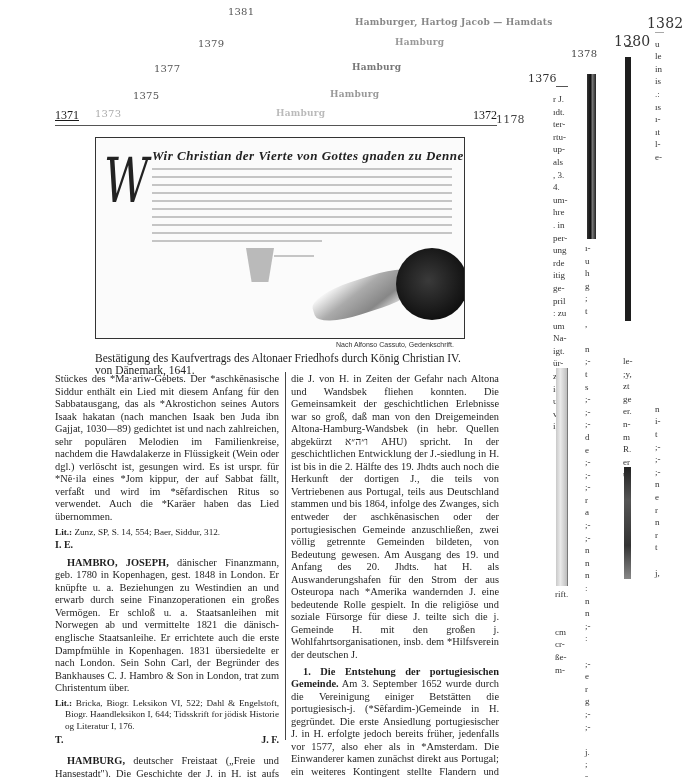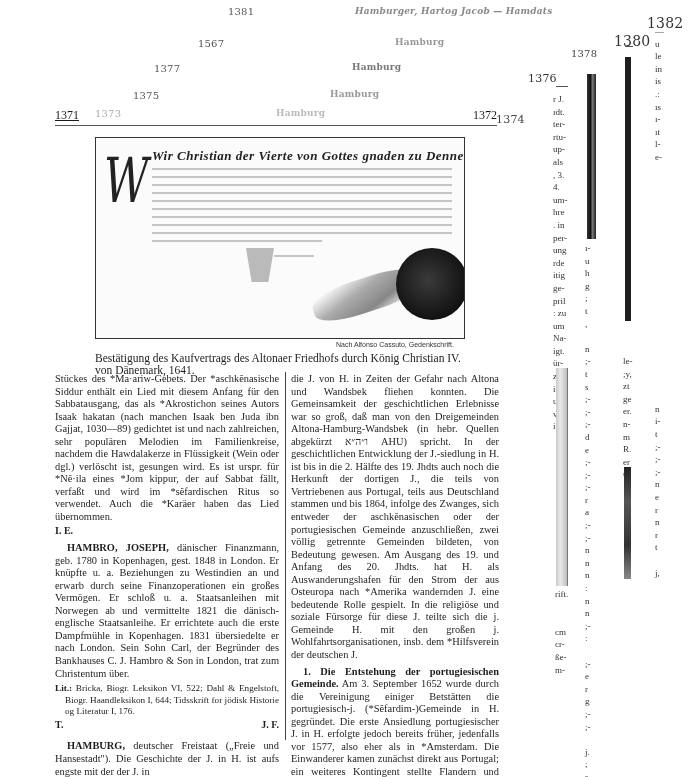--- a/index.html
+++ b/index.html
@@ -33,30 +33,30 @@
   .col .sig { display:flex; justify-content:space-between; font-weight:bold; font-size:10px; margin:1px 0 5px 0; }
   .col .sig.right-only { justify-content:flex-start; }
   .col .entry { text-indent:12px; }
   .col b { font-weight:bold; }
   .col .space { height:4px; }
 </style>
 </head>
 <body>
 
 <div class="ghost num" style="left:228px;top:6px;">1381</div>
-<div class="ghost" style="left:355px;top:6px;color:#888;font-style:italic;">Hamburger, Hartog Jacob — Hamdats</div>
-<div class="ghost num" style="left:198px;top:38px;">1567</div>
+<div class="ghost" style="left:355px;top:17px;color:#888;">Hamburger, Hartog Jacob — Hamdats</div>
+<div class="ghost num" style="left:198px;top:38px;">1379</div>
 <div class="ghost" style="left:395px;top:37px;color:#999;">Hamburg</div>
 <div class="ghost num" style="left:154px;top:63px;">1377</div>
 <div class="ghost" style="left:352px;top:62px;">Hamburg</div>
 <div class="ghost num" style="left:133px;top:90px;">1375</div>
 <div class="ghost" style="left:330px;top:89px;color:#999;">Hamburg</div>
 <div class="ghost num" style="left:95px;top:108px;opacity:.5;">1373</div>
 <div class="ghost" style="left:276px;top:108px;opacity:.5;">Hamburg</div>
-<div class="ghost num" style="left:496px;top:113px;color:#444;font-size:11px;">1374</div>
+<div class="ghost num" style="left:496px;top:113px;color:#444;font-size:11px;">1178</div>
 
 <div class="ghost num" style="left:528px;top:72px;color:#333;font-size:11px;">1376</div>
 <div style="position:absolute;left:556px;top:86px;width:12px;height:1px;background:#555;"></div>
 <div class="strip-text" style="left:553px;top:93px;">r J.
 ıdt.
 ter-
 rtu-
 up-
 als
 , 3.
@@ -221,20 +221,21 @@
   <div class="fig-line" style="left:178px;top:117px;width:40px;"></div>
   <div class="cup"></div>
   <div class="seal-ribbon"></div>
   <div class="seal"></div>
 </div>
 <div class="credit">Nach Alfonso Cassuto, Gedenkschrift.</div>
 <div class="caption">Bestätigung des Kaufvertrags des Altonaer Friedhofs durch König Christian IV. von Dänemark, 1641.</div>
 
 <div class="col left">
   <p>Stückes des *Ma·ariw-Gebets. Der *aschkĕnasische Siddur enthält ein Lied mit diesem Anfang für den Sabbatausgang, das als *Akrostichon seines Autors Isaak hakatan (nach manchen Isaak ben Juda ibn Gajjat, 1030—89) gedichtet ist und nach zahlreichen, sehr populären Melodien im Familienkreise, nachdem die Hawdalakerze in Flüssigkeit (Wein oder dgl.) verlöscht ist, gesungen wird. Es ist urspr. für *Nĕ·ila eines *Jom kippur, der auf Sabbat fällt, verfaßt und wird im *sĕfardischen Ritus so verwendet. Auch die *Karäer haben das Lied übernommen.</p>
+  <p class="lit"><b>Lit.:</b> <span>Zunz, SP, S. 14, 554; Baer, Siddur, 312.</span></p>
   <div class="sig right-only">
       <span>I. E.</span>
     </div>
   <p class="entry"><b>HAMBRO, JOSEPH,</b> <span>dänischer Finanzmann, geb. 1780 in Kopenhagen, gest. 1848 in London. Er knüpfte u. a. Beziehungen zu Westindien an und erwarb durch seine Finanzoperationen ein großes Vermögen. Er schloß u. a. Staatsanleihen mit Norwegen ab und vermittelte 1821 die dänisch-englische Staatsanleihe. Er errichtete auch die erste Dampfmühle in Kopenhagen. 1831 übersiedelte er nach London. Sein Sohn Carl, der Begründer des Bankhauses C. J. Hambro &amp; Son in London, trat zum Christentum über.</span></p>
   <p class="lit"><b>Lit.:</b> <span>Bricka, Biogr. Leksikon VI, 522; Dahl &amp; Engelstoft, Biogr. Haandleksikon I, 644; Tidsskrift for jödisk Historie og Literatur I, 176.</span></p>
   <div class="sig">
       <span>T.</span>
       <span>J. F.</span>
     </div>
   <div class="space"></div>

